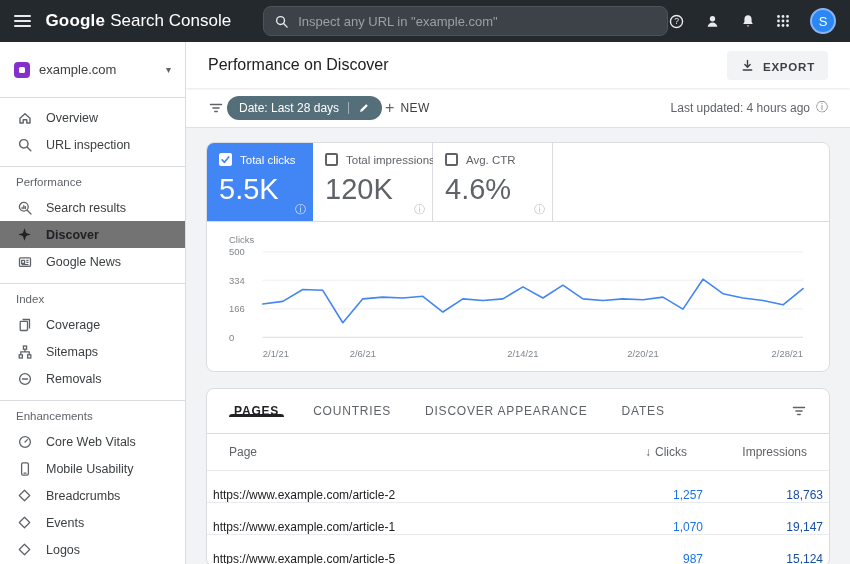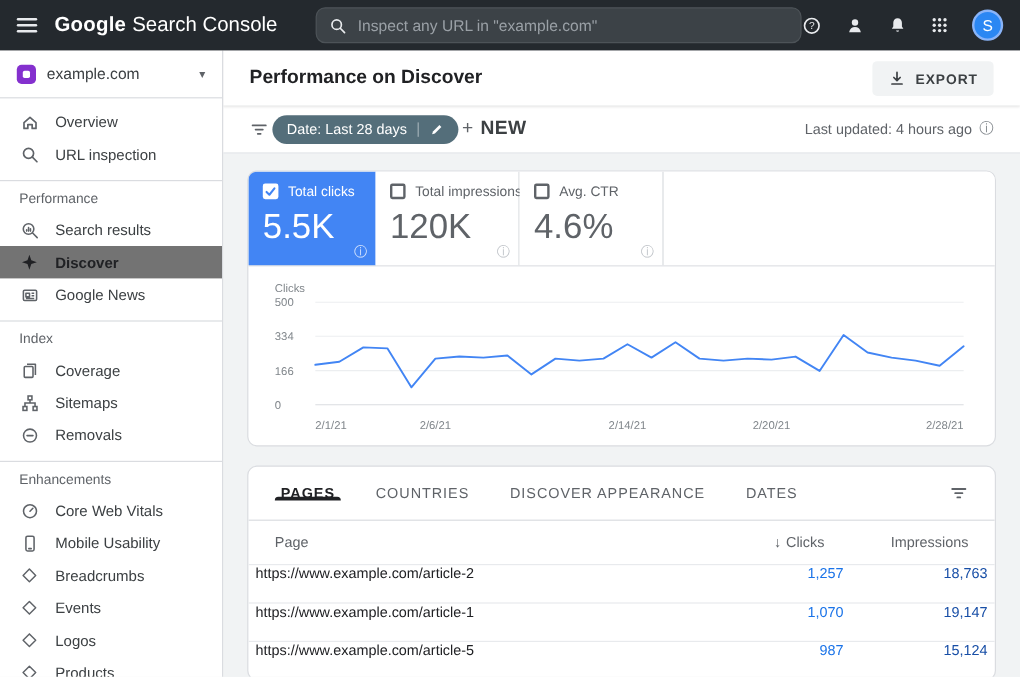--- a/index.html
+++ b/index.html
@@ -22,58 +22,58 @@
   .searchbox input::placeholder { color:#9aa0a6; }
   .tb-right { margin-left:auto; display:flex; align-items:center; gap:19px; }
   .tb-icon { color:#e8eaed; display:flex; cursor:pointer; }
   .avatar { width:26px; height:26px; border-radius:50%; background:#2b87f3;
     border:2px solid #8ab4f8; color:#fff; font-size:13px; display:flex;
     align-items:center; justify-content:center; cursor:pointer; }
 
   
   .sidebar { position:absolute; top:42px; left:0; bottom:0; width:186px; background:#fff;
     border-right:1px solid #dadce0; overflow:hidden; z-index:30; }
-  .property { height:40px; display:flex; align-items:center; gap:9px; padding:0 14px;
+  .property { height:56px; display:flex; align-items:center; gap:9px; padding:0 14px;
     border-bottom:1px solid #dadce0; cursor:pointer; }
   .prop-icon { width:16px; height:16px; border-radius:4px; background:#8430ce; position:relative; flex:0 0 16px; }
   .prop-icon::after { content:""; position:absolute; left:5px; top:5px; width:6px; height:6px;
     background:#fff; border-radius:1.5px; }
   .prop-name { font-size:13px; color:#3c4043; }
   .prop-caret { margin-left:auto; color:#5f6368; font-size:10px; }
   .nav { padding-top:6px; }
   .nav-item { height:27px; display:flex; align-items:center; gap:13px; padding:0 16px;
     font-size:12.5px; color:#3c4043; cursor:pointer; white-space:nowrap; }
   .nav-item .icon { width:17px; height:17px; display:flex; align-items:center;
     justify-content:center; color:#5f6368; flex:0 0 17px; }
   .nav-item.active { background:#737373; color:#202124; font-weight:bold; }
   .nav-item.active .icon { color:#202124; }
   .section-block { margin-top:8px; border-top:1px solid #dadce0; }
   .section-title { font-size:11.5px; color:#5f6368; padding:9px 16px 6px; }
 
   
   .main { position:absolute; top:42px; left:186px; right:0; bottom:0; background:#f1f3f4; }
   .main-header { height:46px; background:#fff; display:flex; align-items:center;
     padding:0 22px; box-shadow:0 1px 2px rgba(0,0,0,.10); position:relative; z-index:6; }
-  .main-title { font-size:16px; font-weight:bold; color:#202124; }
+  .main-title { font-size:16px; font-weight:normal; color:#202124; }
   .export-btn { margin-left:auto; display:flex; align-items:flex-end; gap:8px;
     background:#f1f3f4; border:none; border-radius:4px; padding:7px 13px; cursor:pointer;
     font-family:"Liberation Sans",sans-serif; }
   .export-btn .lbl { font-size:11.5px; font-weight:bold; letter-spacing:.8px; color:#3c4043; }
   .export-btn .icon { color:#3c4043; display:flex; }
 
   .filterbar { height:40px; background:#fff; display:flex; align-items:center; gap:3px;
     padding:0 22px; border-bottom:1px solid #e0e3e6; position:relative; z-index:5; }
   .funnel { color:#5f6368; display:flex; cursor:pointer; }
   .chip { display:flex; align-items:center; gap:9px; background:#546e7a; color:#fff;
     border-radius:14px; padding:5px 12px; font-size:12px; cursor:pointer; white-space:nowrap; }
   .chip-div { width:1px; height:12px; background:rgba(255,255,255,.45); }
   .chip .pencil { display:flex; color:#fff; }
   .new-btn { display:flex; align-items:center; gap:6px; cursor:pointer; }
   .new-btn .plus { color:#5f6368; font-size:16px; line-height:1; }
-  .new-btn .lbl { font-size:16px; color:#3c4043; letter-spacing:.4px;font-weight:bold; }
+  .new-btn .lbl { font-size:12px; color:#3c4043; letter-spacing:.4px; }
   .updated { margin-left:auto; display:flex; align-items:center; gap:6px;
     color:#5f6368; font-size:12px; }
   .info-glyph { color:#80868b; font-size:12px; cursor:pointer; }
 
   .content { position:absolute; top:86px; left:0; right:0; bottom:0; padding:14px 20px; overflow:hidden; }
   .card { background:#fff; border:1px solid #dadce0; border-radius:8px; overflow:hidden; }
   .chart-card { margin-bottom:16px; }
 
   .metric-row { display:flex; border-bottom:1px solid #dadce0; }
   .metric { width:120px; height:78px; border-right:1px solid #dadce0; position:relative;
@@ -100,21 +100,21 @@
   .tab.active::after { content:""; position:absolute; left:12px; right:12px; bottom:0;
     height:3px; background:#202124; border-radius:3px 3px 0 0; }
   .tabs .tab-filter { margin-left:auto; padding-right:12px; color:#5f6368; display:flex; cursor:pointer; }
 
   .table-head { display:flex; align-items:center; height:36px; font-size:12px;
     color:#5f6368; padding:0 22px; }
   .col-page { flex:1; }
   .col-clicks { width:115px; text-align:right; display:flex; justify-content:flex-end; gap:4px; align-items:center; }
   .col-impr { width:120px; text-align:right; }
   .sort-arrow { font-size:12px; color:#5f6368; }
-  .table-row { display:flex; align-items:flex-start; height:32px; border-top:1px solid #e8eaed;
+  .table-row { display:flex; align-items:flex-end; height:32px; border-top:1px solid #e8eaed;
     padding:0 6px; font-size:12px; cursor:pointer; }
   .row-url { flex:1; color:#202124; }
   .row-clicks { width:115px; text-align:right; color:#1a73e8; }
   .row-impr { width:120px; text-align:right; color:#174ea6; }
 </style>
 </head>
 <body>
 
 <header class="topbar">
   <div class="hamburger">

